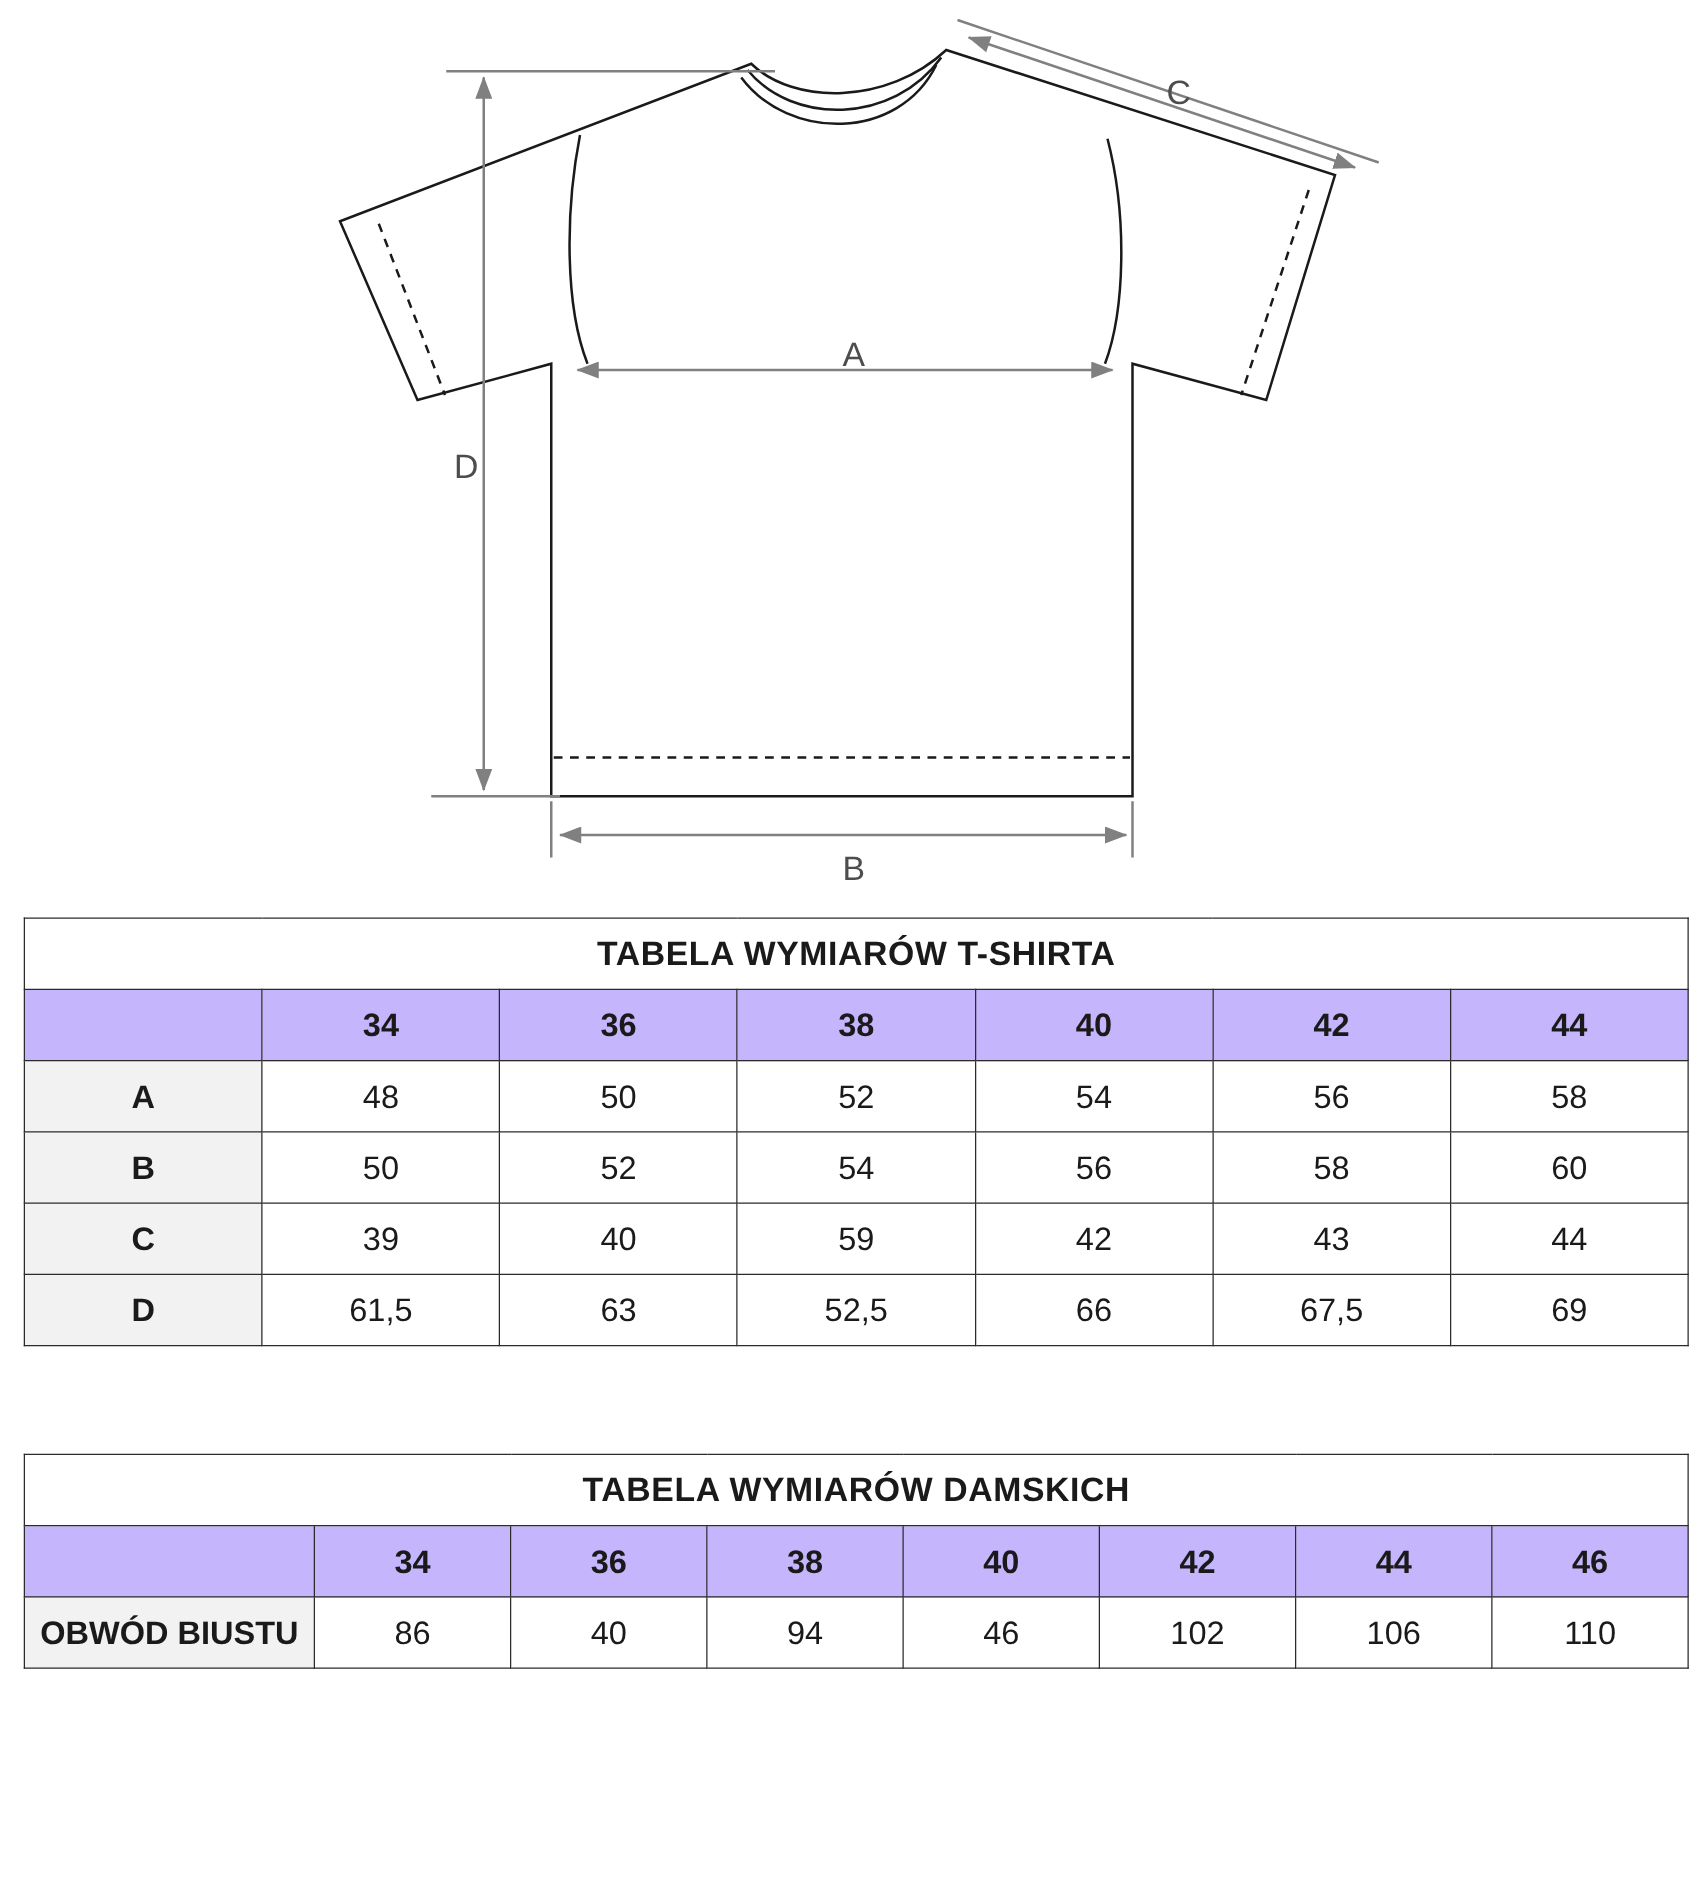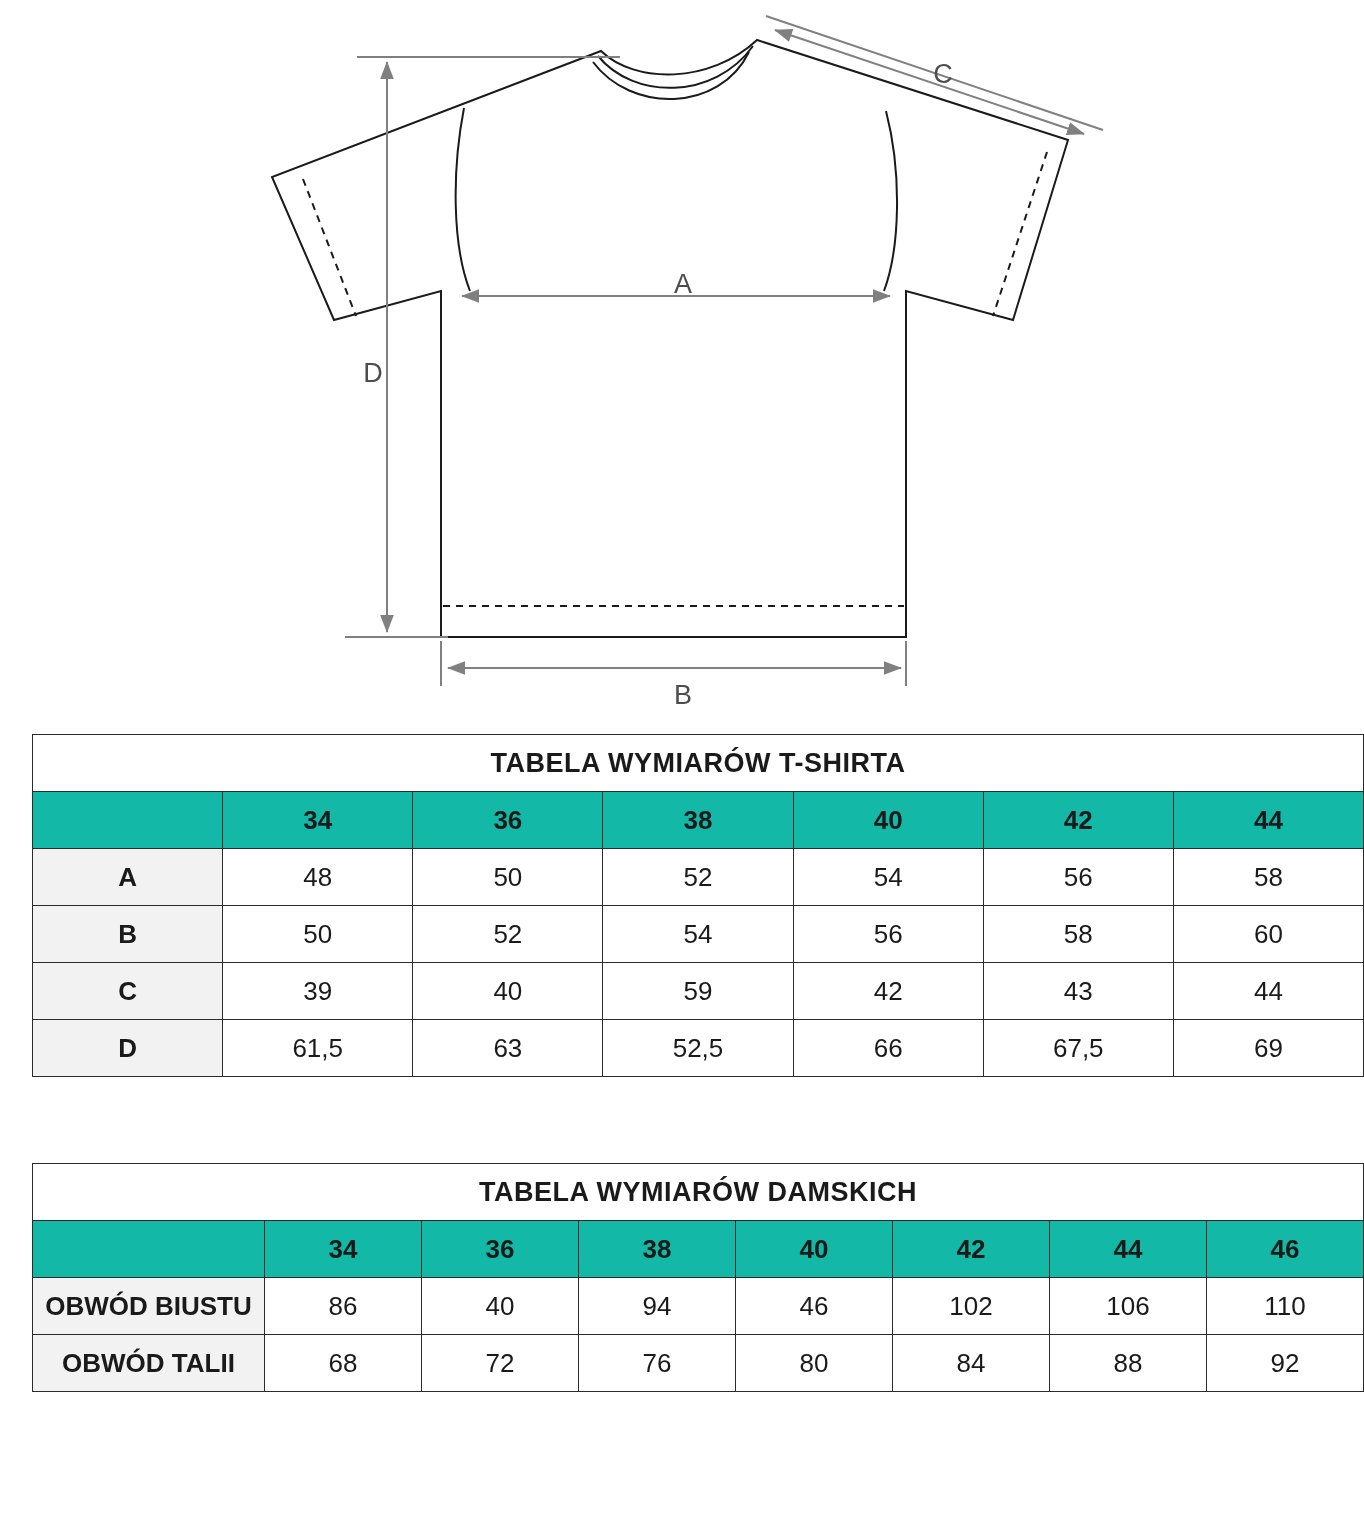--- a/index.html
+++ b/index.html
@@ -21,21 +21,22 @@
     position: relative;
     width: 1364px;
     height: 722px;
   }
   #diagram-wrap svg {
     display: block;
   }
 
   
   .table-block {
-    margin: 0 32px;
+    margin: 0 0;
+    padding-left: 19px;
   }
   table.size-table {
     border-collapse: collapse;
     width: 1332px;
     table-layout: fixed;
   }
   table.size-table td,
   table.size-table th {
     border: 1px solid #2b2b2b;
     text-align: center;
@@ -45,21 +46,21 @@
     height: 56px;
     padding: 0 4px;
   }
   table.size-table .title-cell {
     font-weight: bold;
     font-size: 27px;
     letter-spacing: 0.5px;
     height: 56px;
   }
   table.size-table .hdr {
-    background: #14b8a6;
+    background: #c4b5fd;
     font-weight: bold;
     font-size: 26px;
   }
   table.size-table .rowlabel {
     background: #f2f2f2;
     font-weight: bold;
     font-size: 26px;
   }
   #tshirt-table-block {
     margin-top: 12px;
@@ -237,25 +238,15 @@
       <tr>
         <td class="rowlabel">OBWÓD BIUSTU</td>
         <td>86</td>
         <td>40</td>
         <td>94</td>
         <td>46</td>
         <td>102</td>
         <td>106</td>
         <td>110</td>
       </tr>
-      <tr>
-        <td class="rowlabel">OBWÓD TALII</td>
-        <td>68</td>
-        <td>72</td>
-        <td>76</td>
-        <td>80</td>
-        <td>84</td>
-        <td>88</td>
-        <td>92</td>
-      </tr>
     </tbody>
   </table>
 </div>
 
 </body></html>

